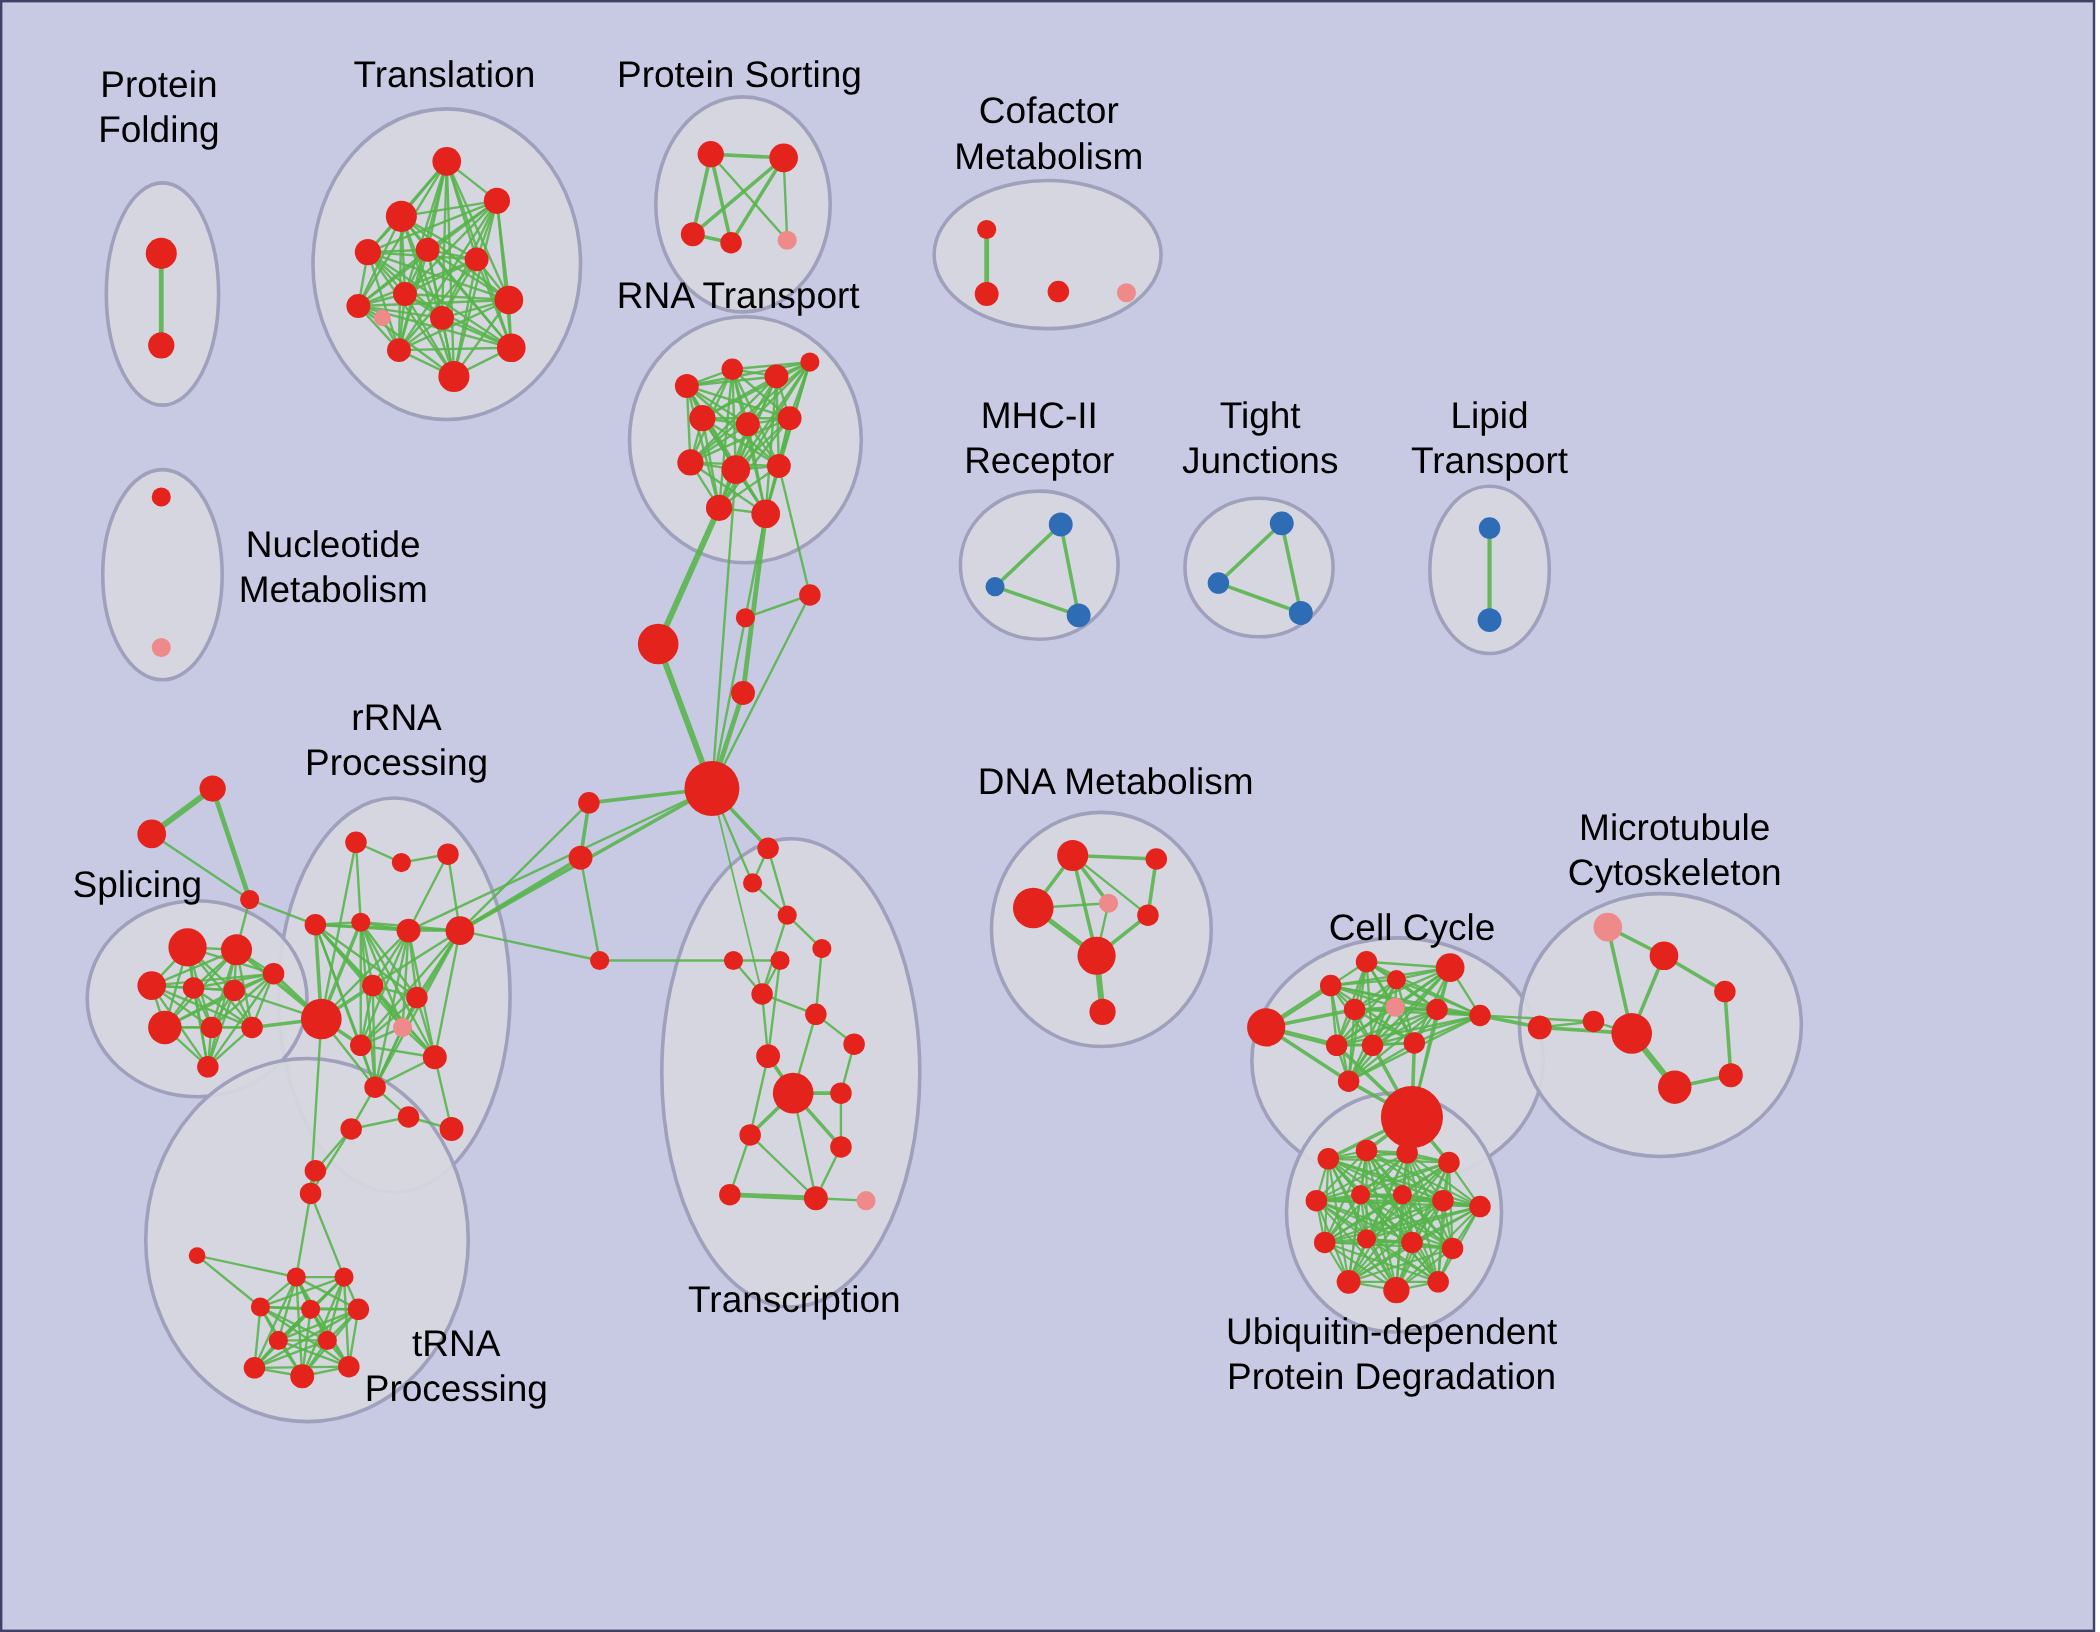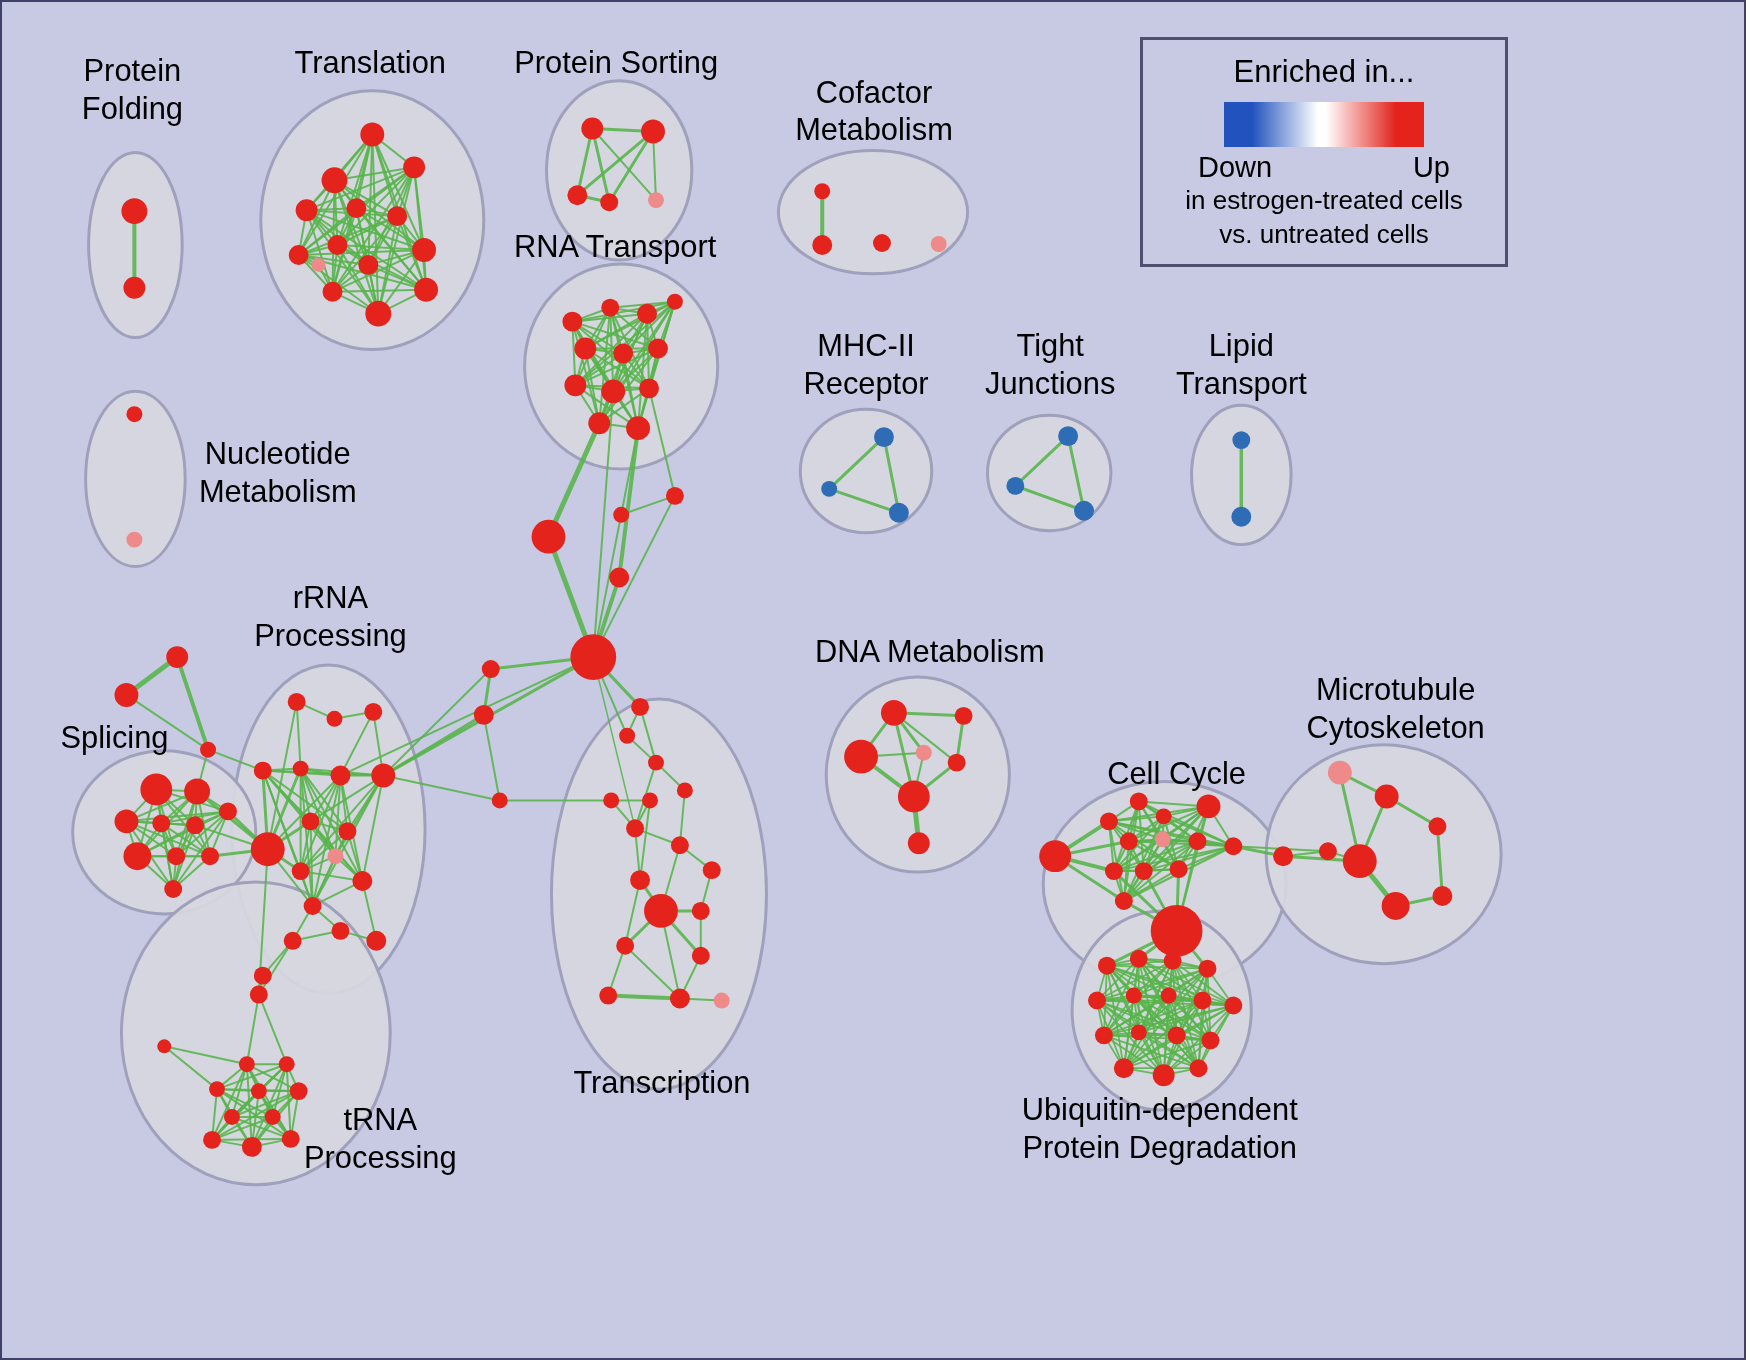--- a/index.html
+++ b/index.html
@@ -850,23 +850,13 @@
         <text x="663" y="1095" text-anchor="middle" font-size="31" fill="#000000">Transcription</text>
         <text x="932" y="662" text-anchor="middle" font-size="31" fill="#000000">DNA Metabolism</text>
         <text x="1180" y="784" text-anchor="middle" font-size="31" fill="#000000">Cell Cycle</text>
         <text x="1400" y="700" text-anchor="middle" font-size="31" fill="#000000">Microtubule</text>
         <text x="1400" y="738" text-anchor="middle" font-size="31" fill="#000000">Cytoskeleton</text>
         <text x="1163" y="1122" text-anchor="middle" font-size="31" fill="#000000">Ubiquitin-dependent</text>
         <text x="1163" y="1160" text-anchor="middle" font-size="31" fill="#000000">Protein Degradation</text>
       </g>
     </svg>
 
-  <div class="legend">
-    <div class="legend-title">Enriched in...</div>
-    <div class="legend-bar" style="background: linear-gradient(90deg, rgb(33, 82, 189) 0%, rgb(33, 82, 189) 14%, rgb(255, 255, 255) 47%, rgb(255, 255, 255) 51%, rgb(227, 35, 28) 86%, rgb(227, 35, 28) 100%);"></div>
-    <div class="legend-ends">
-      <span>Down</span>
-      <span>Up</span>
-    </div>
-    <div class="legend-sub">in estrogen-treated cells</div>
-    <div class="legend-sub">vs. untreated cells</div>
-  </div>
 </div>
 
 </body></html>

